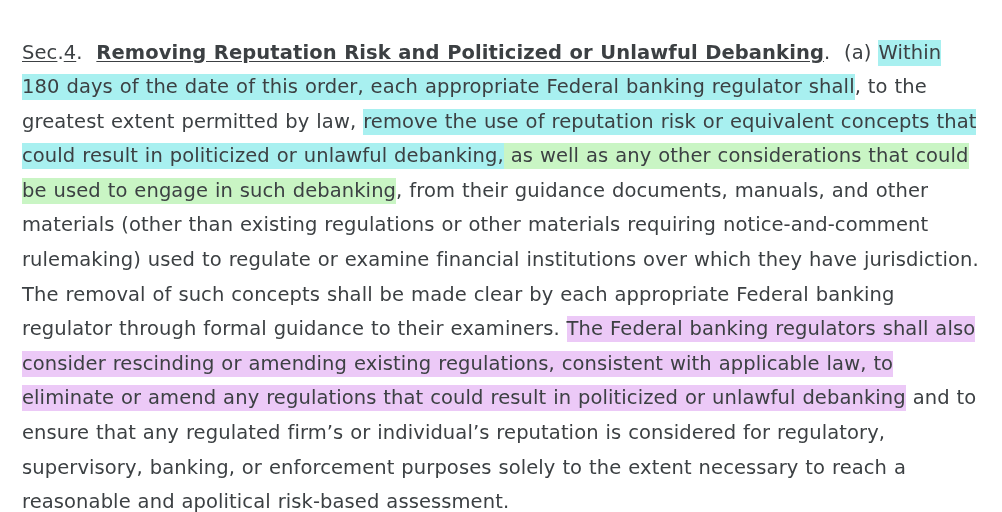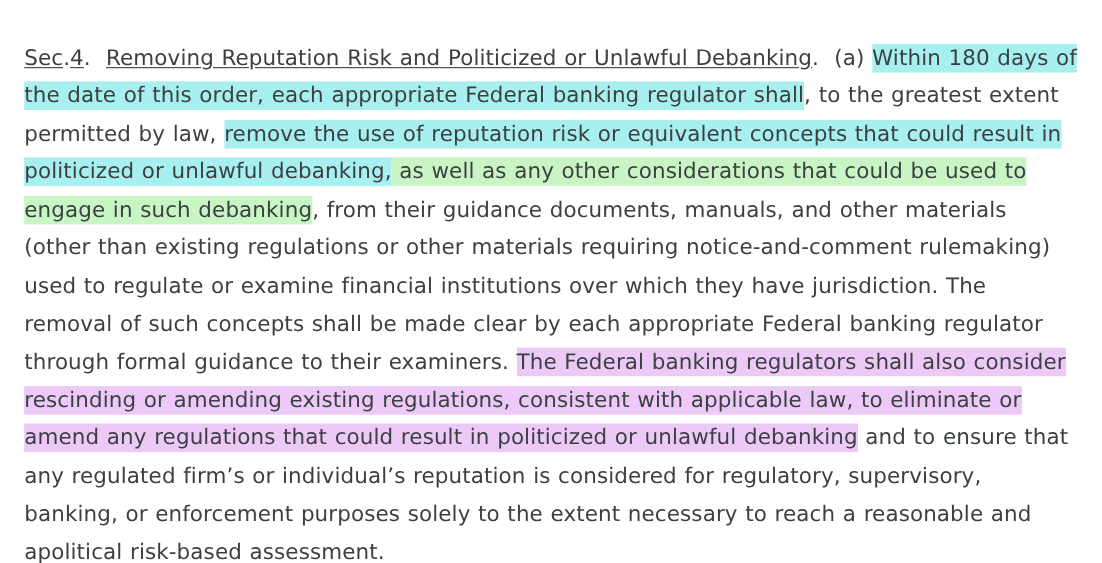--- a/index.html
+++ b/index.html
@@ -27,20 +27,21 @@
     word-spacing: 0.6px;
   }
   .sec-label {
     text-decoration: underline;
     text-underline-offset: 2px;
     margin-top: 40px;
   }
   .sec-title {
     text-decoration: underline;
     text-underline-offset: 2px;
+    font-weight: bold;
   }
   .hl-cyan {
     background-color: #a8f0f0;
     box-decoration-break: clone;
     -webkit-box-decoration-break: clone;
     padding: 1px 0 2px 0;
   }
   .hl-green {
     background-color: #c9f5c4;
     box-decoration-break: clone;

